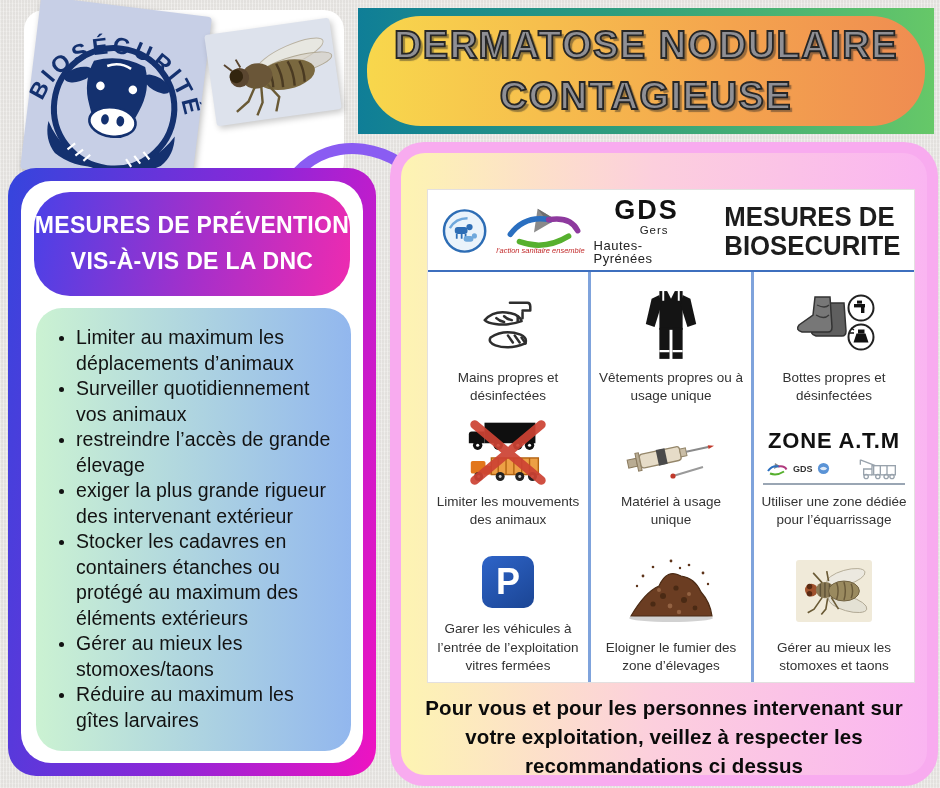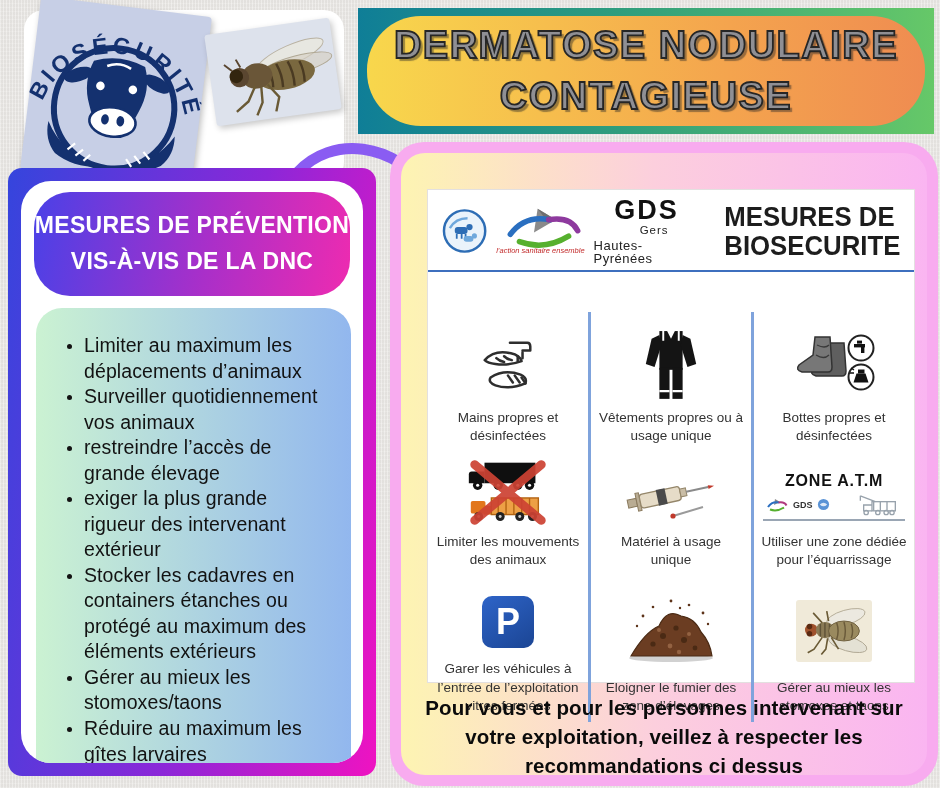--- a/index.html
+++ b/index.html
@@ -44,38 +44,38 @@
     color:#8f8f94;-webkit-text-stroke:1.8px #262626;
     text-shadow:3px 3px 1px rgba(40,40,40,.45);
     white-space:nowrap;
   }
 
   
   .arrow-wrap{position:absolute;left:286px;top:136px;width:180px;height:104px;}
 
   
   .prevention-panel{
-    position:absolute;left:8px;top:168px;width:368px;height:608px;border-radius:14px;
+    position:absolute;left:8px;top:168px;width:368px;height:608px;border-radius:28px;
     background:linear-gradient(100deg,#3545dd 0%,#8c27d8 55%,#ef13c1 100%);
   }
   .prevention-inner{position:absolute;inset:13px;background:#fff;border-radius:30px;overflow:hidden;}
   .prevention-header{
     margin:11px 13px 0 13px;height:104px;border-radius:36px;
     background:linear-gradient(100deg,#4a41e7 0%,#a92fc9 55%,#ee2bb0 100%);
     display:flex;flex-direction:column;align-items:center;justify-content:center;
   }
   .prevention-header div{
     color:#fff;font-size:23px;font-weight:800;letter-spacing:.3px;line-height:1.55;white-space:nowrap;
   }
   .prevention-list{
     margin:12px 12px 0 15px;border-radius:26px;
     background:linear-gradient(90deg,#cbf2d2 0%,#92b7ee 100%);
     padding:13px 6px 13px 0;min-height:430px;box-sizing:border-box;
   }
-  .prevention-list ul{margin:12px;padding-left:36px;}
+  .prevention-list ul{margin:4px;padding-left:36px;}
   .prevention-list li{
     font-size:19.5px;line-height:1.31;color:#121212;letter-spacing:.1px;
   }
   .prevention-list li::marker{font-size:17px;}
 
   
   .bio-panel{
     position:absolute;left:390px;top:142px;width:548px;height:644px;border-radius:34px;
     background:#f8abef;
   }
@@ -92,42 +92,42 @@
   .gds-tagline{font-size:7.5px;font-style:italic;color:#c22a2a;margin-top:-3px;white-space:nowrap;}
   .gds-text{display:flex;flex-direction:column;align-items:center;line-height:1;}
   .gds-name{font-size:27px;font-weight:800;letter-spacing:2px;color:#111;}
   .gds-dept1{font-size:11.5px;color:#222;margin-top:1px;letter-spacing:1px;margin-left:15px;}
   .gds-dept2{font-size:13px;color:#222;margin-top:2px;letter-spacing:.5px;}
   .card-title{margin-left:auto;text-align:left;transform:scaleX(.92);transform-origin:right center;}
   .card-title div{font-size:28px;font-weight:800;color:#1d1d1d;line-height:1.05;letter-spacing:0;}
   .blue-rule{height:2px;background:#3e6fbe;margin-top:6px;}
 
   .grid-row{display:flex;}
-  .grid-row.r1{height:140px;margin-top:40px;}
+  .grid-row.r1{height:140px;}
   .grid-row.r2{height:124px;}
   .grid-row.r3{height:146px;}
   .cell{
     flex:1 1 0;display:flex;flex-direction:column;align-items:center;justify-content:flex-end;
     padding:8px 6px 6px 6px;box-sizing:border-box;min-width:0;
   }
   .cell + .cell{border-left:3px solid #7fa3dc;}
   .icon-box{margin:auto 0;display:flex;align-items:center;justify-content:center;}
   .caption{font-size:13.5px;color:#333;line-height:1.38;text-align:center;max-width:160px;}
   .cell.wide .caption{max-width:185px;}
 
   .parking-sign{
     width:52px;height:52px;border-radius:10px;
     background:linear-gradient(145deg,#2e64c8,#1b4594);
     display:flex;align-items:center;justify-content:center;
     color:#fff;font-size:36px;font-weight:800;
   }
   .fly-photo{width:76px;height:62px;background:#f0ead9;border-radius:3px;display:flex;align-items:center;justify-content:center;}
 
   .zone-sign{width:100%;display:flex;flex-direction:column;align-items:center;margin:auto 0;}
-  .zone-title{font-size:16px;font-weight:800;color:#111;letter-spacing:.8px;}
+  .zone-title{font-size:22px;font-weight:800;color:#111;letter-spacing:.8px;}
   .zone-logo-row{display:flex;align-items:center;gap:5px;margin-top:4px;width:92%;}
   .zone-gds{font-size:9px;font-weight:800;color:#333;}
   .zone-spacer{flex:1;}
   .zone-underline{width:96%;border-bottom:2px solid #9aa6b4;margin-top:3px;}
 
   .bio-footer{
     position:absolute;left:12px;right:12px;top:540px;text-align:center;
     font-size:20.5px;font-weight:800;color:#0b0b0b;line-height:1.42;letter-spacing:.1px;
   }
 </style>

